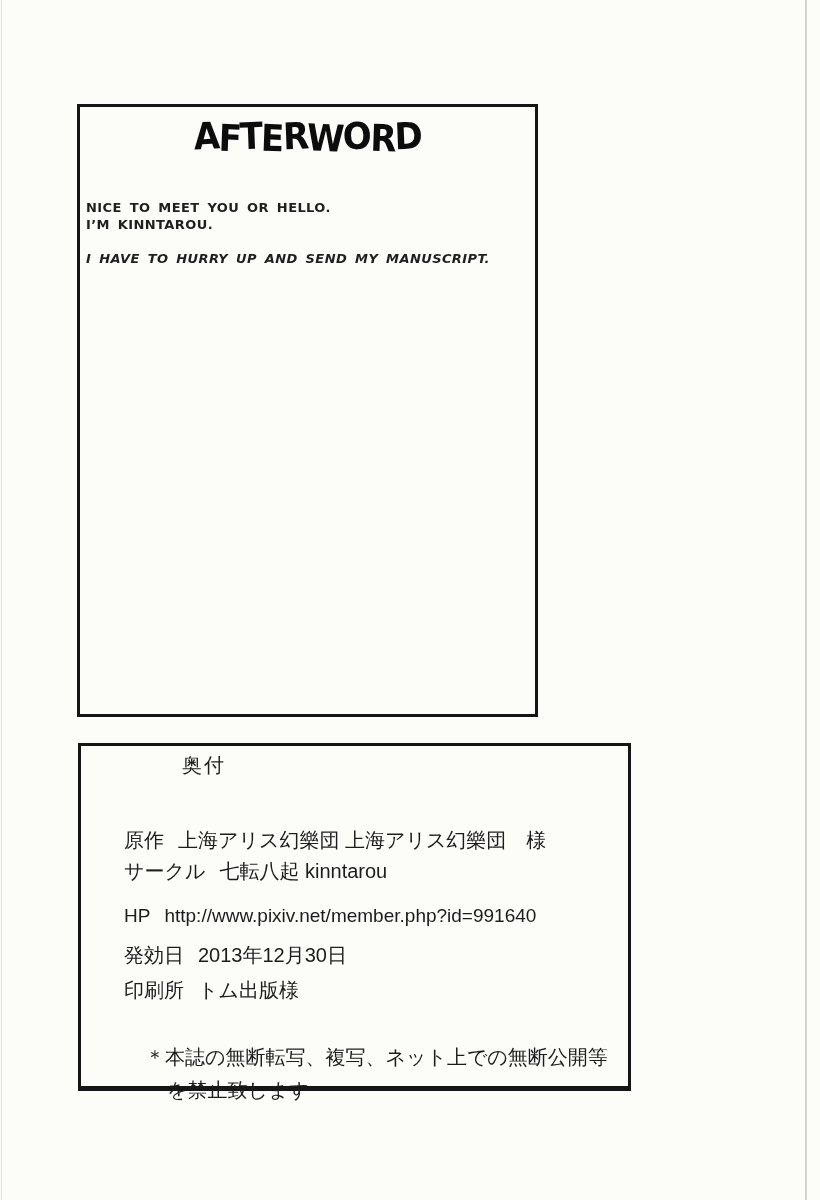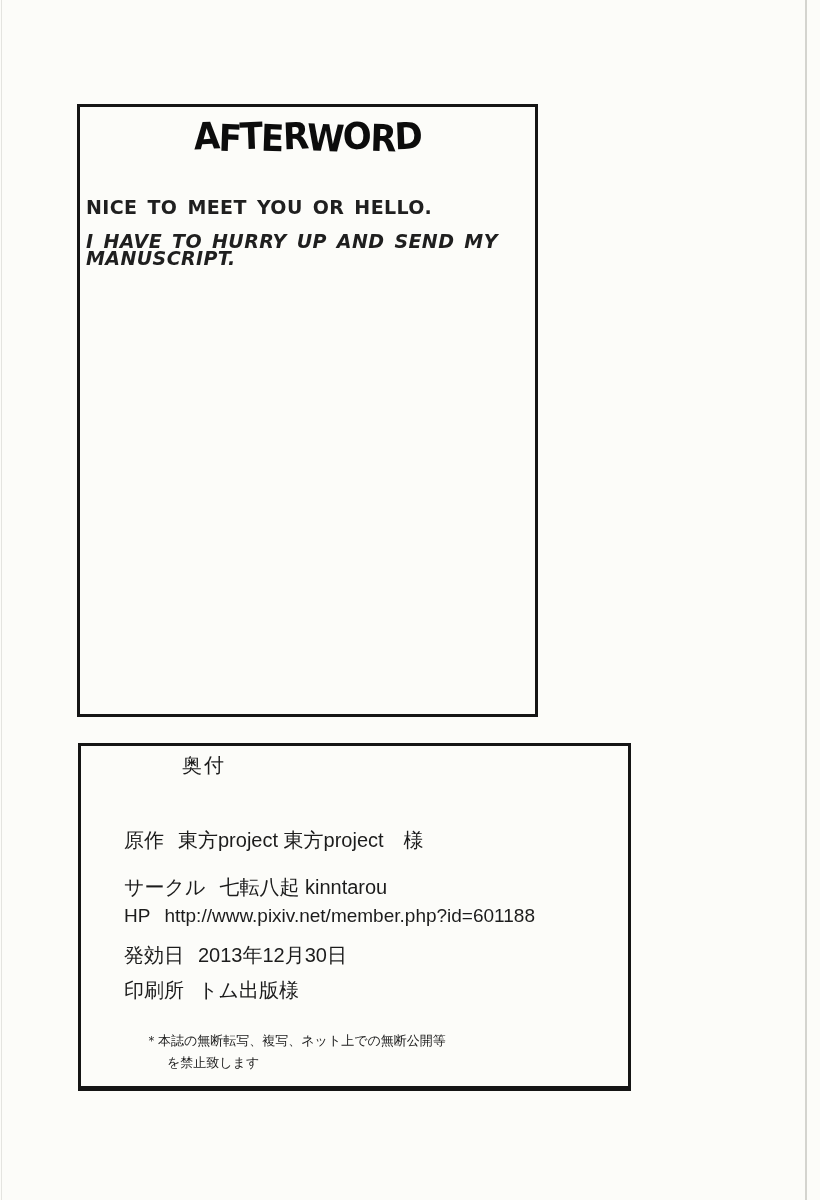--- a/index.html
+++ b/index.html
@@ -54,21 +54,21 @@
     transform-origin: 50% 50%;
     white-space: nowrap;
   }
   .aw-title span { display: inline-block; }
   .aw-body {
     position: absolute;
     left: 6px;
     top: 92px;
     right: 4px;
     font-family: "DejaVu Sans", sans-serif;
-    font-size: 19px;
+    font-size: 13px;
     font-weight: bold;
     line-height: 17px;
     letter-spacing: 0.4px;
     word-spacing: 3px;
     color: #1f1f1f;
   }
   .aw-para { margin-top: 17px; font-style: italic; }
 
   
   .colophon {
@@ -88,59 +88,60 @@
     letter-spacing: 2px;
   }
   .c-title {
     left: 29px;
     top: 41px;
     font-size: 25px;
     letter-spacing: 0.5px;
   }
   .c-row { left: 43px; font-size: 20px; }
   .c-row-0 { top: 81px; }
-  .c-row-1 { top: 128px; }
+  .c-row-1 { top: 112px; }
   .c-row-2 { top: 159px; font-size: 19px; }
   .c-row-3 { top: 196px; text-align: center; }
   .c-row-4 { top: 231px; }
   .c-value { margin-left: 14px; }
   .c-notice {
     left: 64px;
-    top: 284px;
-    font-size: 13px;
+    top: 300px;
+    font-size: 20px;
     line-height: 22px;
   }
-  .c-notice-l2 { margin-left: 22px; }
+  .c-notice-l2 { margin-left: 22px; margin-top: 11px; }
 </style>
 </head>
 <body>
 
 <div class="page">
   <div class="scan-edge scan-edge-left"></div>
   <div class="scan-edge scan-edge-right"></div>
 
   <section class="box afterword">
     <h1 class="aw-title"><span style="transform: rotate(-2.4deg) translateY(-1px);">A</span><span style="transform: rotate(2.2deg) translateY(1px);">F</span><span style="transform: rotate(-2.4deg) translateY(-1px);">T</span><span style="transform: rotate(2.2deg) translateY(1px);">E</span><span style="transform: rotate(-2.4deg) translateY(-1px);">R</span><span style="transform: rotate(2.2deg) translateY(1px);">W</span><span style="transform: rotate(-2.4deg) translateY(-1px);">O</span><span style="transform: rotate(2.2deg) translateY(1px);">R</span><span style="transform: rotate(-2.4deg) translateY(-1px);">D</span></h1>
     <div class="aw-body">
       <div class="aw-line">NICE TO MEET YOU OR HELLO.</div>
+      <div class="aw-line">I’M KINNTAROU.</div>
       <div class="aw-line aw-para">I HAVE TO HURRY UP AND SEND MY MANUSCRIPT.</div>
     </div>
   </section>
 
   <section class="box colophon">
     <div class="c-abs c-heading">奥付</div>
 
     <div class="c-abs c-row c-row-0">
-      <span class="c-label">原作</span><span class="c-value">東方project 東方project　様</span>
+      <span class="c-label">原作</span><span class="c-value">上海アリス幻樂団 上海アリス幻樂団　様</span>
     </div>
     <div class="c-abs c-row c-row-1">
       <span class="c-label">サークル</span><span class="c-value">七転八起  kinntarou</span>
     </div>
     <div class="c-abs c-row c-row-2">
-      <span class="c-label">HP</span><span class="c-value">http://www.pixiv.net/member.php?id=601188</span>
+      <span class="c-label">HP</span><span class="c-value">http://www.pixiv.net/member.php?id=991640</span>
     </div>
     <div class="c-abs c-row c-row-3">
       <span class="c-label">発効日</span><span class="c-value">2013年12月30日</span>
     </div>
     <div class="c-abs c-row c-row-4">
       <span class="c-label">印刷所</span><span class="c-value">トム出版様</span>
     </div>
 
     <div class="c-abs c-notice">
       <div class="c-notice-l1">＊本誌の無断転写、複写、ネット上での無断公開等</div>

